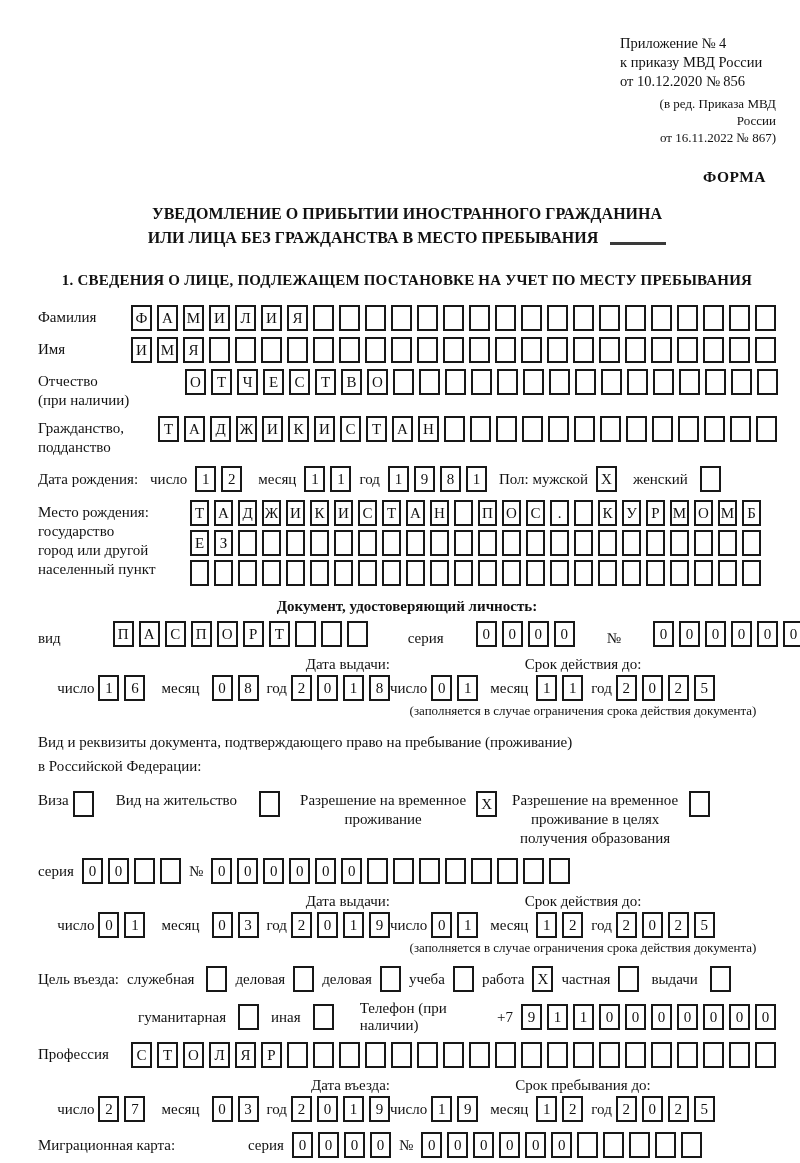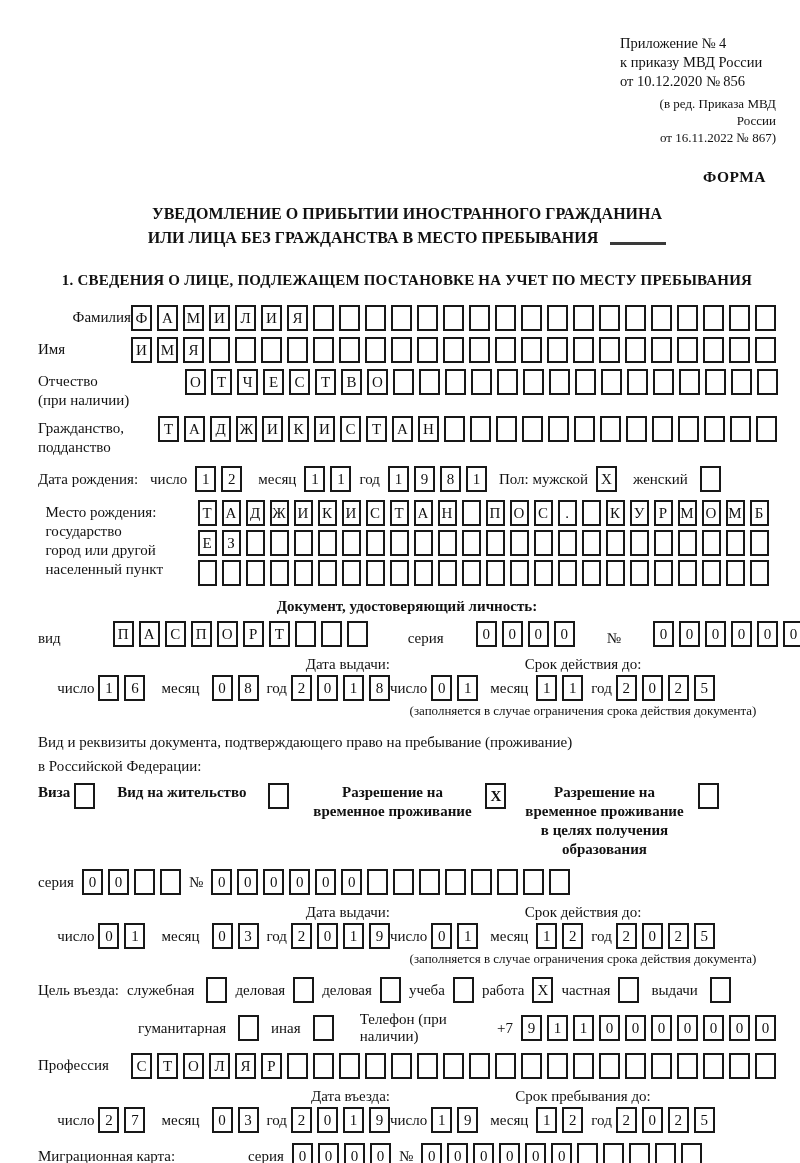--- a/index.html
+++ b/index.html
@@ -66,21 +66,21 @@
   </div>
   <div class="forma">ФОРМА</div>
 
   <div class="title">
     <div>УВЕДОМЛЕНИЕ О ПРИБЫТИИ ИНОСТРАННОГО ГРАЖДАНИНА</div>
     <div><span>ИЛИ ЛИЦА БЕЗ ГРАЖДАНСТВА В МЕСТО ПРЕБЫВАНИЯ</span><span class="blank-line"></span></div>
   </div>
 
   <div class="sect">1. СВЕДЕНИЯ О ЛИЦЕ, ПОДЛЕЖАЩЕМ ПОСТАНОВКЕ НА УЧЕТ ПО МЕСТУ ПРЕБЫВАНИЯ</div>
 
-  <div class="frow" style="margin-top:16px;text-align:right;">
+  <div class="frow" style="margin-top:16px;">
     <div class="flabel" style="width:93px;">Фамилия</div>
     <div class="cellrow">
         <span class="cell">Ф</span>
         <span class="cell">А</span>
         <span class="cell">М</span>
         <span class="cell">И</span>
         <span class="cell">Л</span>
         <span class="cell">И</span>
         <span class="cell">Я</span>
         <span class="cell"></span>
@@ -218,21 +218,21 @@
         <span class="cell">9</span>
         <span class="cell">8</span>
         <span class="cell">1</span>
       </div>
     <span class="gap12">Пол: мужской</span>
     <span class="cell gap8">X</span>
     <span class="gap16">женский</span>
     <span class="cell gap12"></span>
   </div>
 
-  <div class="frow" style="margin-top:8px;justify-content:center;">
+  <div class="frow" style="margin-top:8px;">
     <div class="flabel" style="width:152px;">
       <div>Место рождения:</div>
       <div>государство</div>
       <div>город или другой</div>
       <div>населенный пункт</div>
     </div>
     <div class="stack narrow">
       <div class="cellrow">
           <span class="cell">Т</span>
           <span class="cell">А</span>
@@ -397,21 +397,21 @@
             <span class="cell">5</span>
           </div>
       </div>
       <div class="datenote">(заполняется в случае ограничения срока действия документа)</div>
     </div>
   </div>
 
   <div style="margin-top:10px;line-height:26px;">Вид и реквизиты документа, подтверждающего право на пребывание (проживание)</div>
   <div style="line-height:22px;">в Российской Федерации:</div>
 
-  <div class="frow" style="margin-top:6px;font-weight:bold;">
+  <div class="frow" style="margin-top:14px;">
     <div class="opt">
       <span class="olabel">Виза</span>
       <span class="cell" style="margin-left:4px;"></span>
     </div>
     <div class="opt" style="margin-left:22px;">
       <span class="olabel">Вид на жительство</span>
       <span class="cell" style="margin-left:22px;"></span>
     </div>
     <div class="opt" style="margin-left:20px;">
       <span class="olabel" style="width:166px;text-align:center;">Разрешение на временное проживание</span>

